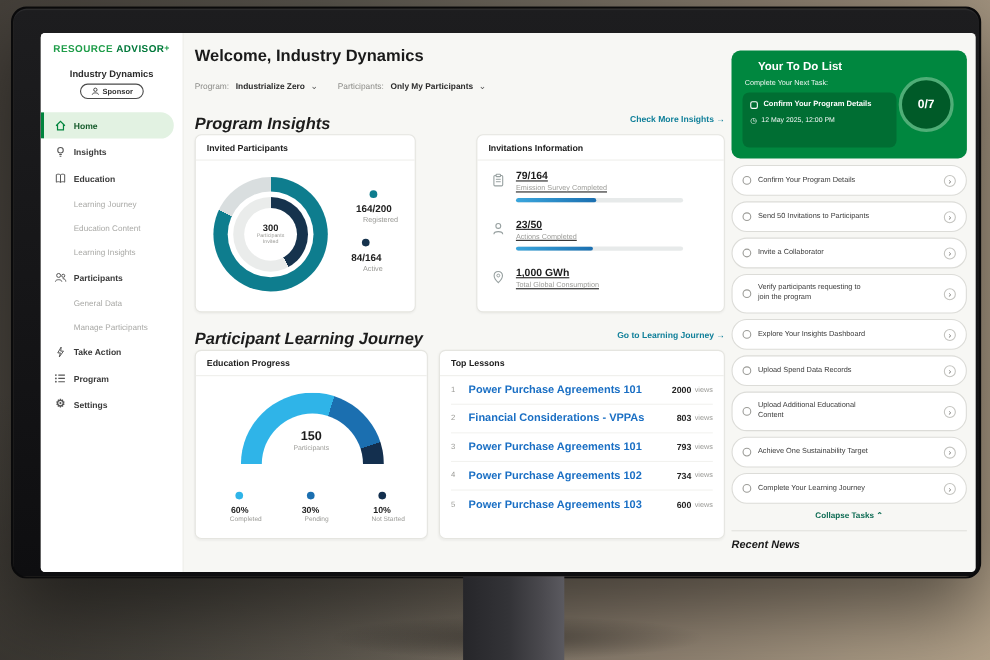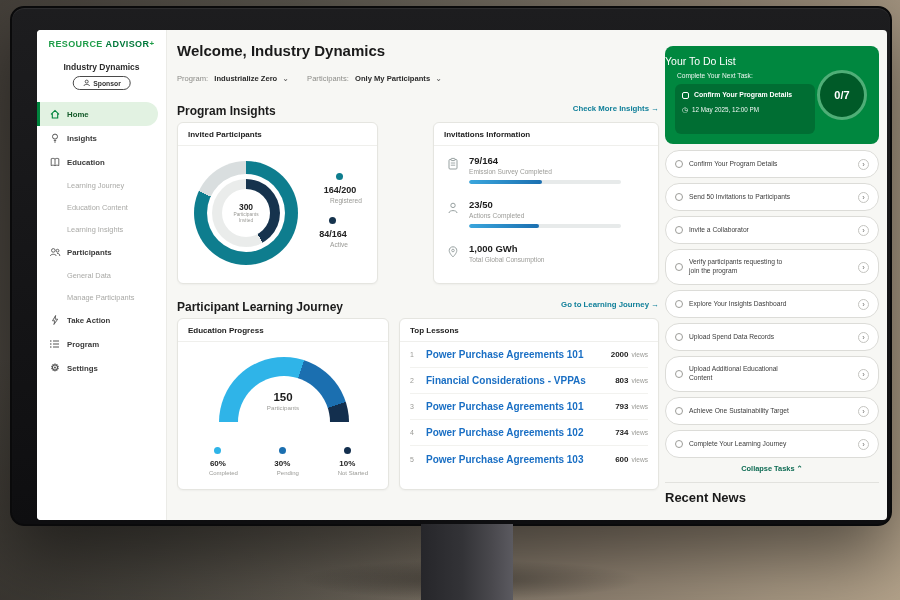--- a/index.html
+++ b/index.html
@@ -44,21 +44,21 @@
     margin-right:8px; border-radius:0 12px 12px 0; color:#145a2a; }
   .nav-icon { width:12px; height:12px; display:inline-flex; align-items:center; justify-content:center; }
   .gear-glyph { font-size:10px; color:#555; line-height:1; }
   
   .main-title { position:absolute; left:140px; top:12px; font-size:15px; font-weight:bold; color:#1a1a1a; }
   .filters { position:absolute; left:140px; top:44px; display:flex; gap:18px; align-items:center; font-size:7.6px; }
   .f-label { color:#8c8c88; }
   .f-value { font-weight:bold; color:#2b2b2b; margin-left:4px; }
   .f-chevron { color:#555; font-size:8px; margin-left:3px; }
   .sec-head { position:absolute; display:flex; justify-content:space-between; width:482px; left:140px; }
-  .sec-title { font-size:12px; font-weight:bold; color:#1c1c1c; }
+  .sec-title { font-size:15px; font-weight:bold; color:#1c1c1c;font-style:italic; }
   .sec-link { font-size:7.8px; font-weight:bold; color:#0f7f99; cursor:pointer; }
   .card { position:absolute; background:#fff; border:1px solid #e5e5e0; border-radius:6px;
     box-shadow:0 1px 2px rgba(0,0,0,.04); }
   .card-head { padding:7px 10px 6px 10px; font-size:8px; font-weight:bold; color:#222;
     border-bottom:1px solid #efefec; }
   
   .donut { position:absolute; left:16px; top:38px; width:104px; height:104px; }
   .d-outer { position:absolute; left:0; top:0; width:104px; height:104px; border-radius:50%; }
   .d-mid   { position:absolute; left:13px; top:13px; width:78px; height:78px; border-radius:50%; background:#fff; }
   .d-inner { position:absolute; left:18px; top:18px; width:68px; height:68px; border-radius:50%; }
@@ -67,21 +67,21 @@
   .d-val { font-size:8.5px; font-weight:bold; color:#222; }
   .d-cap { font-size:4.8px; color:#9a9a96; width:34px; line-height:1.25; }
   .legend-v { position:absolute; }
   .lg-row { display:flex; align-items:center; gap:5px;flex-direction:column; }
   .dot { width:7px; height:7px; border-radius:50%; }
   .dot.teal { background:#0e7d8e; } .dot.navy { background:#16334d; }
   .dot.cyan { background:#2fb4e8; } .dot.mblue { background:#1b6fb0; } .dot.dnavy { background:#132f4e; }
   .lg-val { font-size:9px; font-weight:bold; color:#222; }
   .lg-cap { font-size:6.6px; color:#9a9a96; margin:2px 0 0 12px; }
   
-  .stat { position:absolute; left:12px; display:flex; gap:9px; }
+  .stat { position:absolute; left:12px; display:flex; gap:9px;text-decoration:underline; }
   .stat-icon { width:14px; height:14px; margin-top:2px; }
   .stat-val { font-size:9.5px; font-weight:bold; color:#1c1c1c; }
   .stat-cap { font-size:6.6px; color:#9c9c98; margin-top:2px; }
   .bar { width:152px; height:4px; background:#e7eaea; border-radius:2px; margin-top:5px; overflow:hidden; }
   .bar-fill { height:4px; border-radius:2px; background:linear-gradient(90deg,#3aa6dd,#1b6fb0); }
   
   .gauge { position:absolute; left:41px; top:38px; width:130px; height:65px; overflow:hidden; }
   .gauge-circle { position:absolute; left:0; top:0; width:130px; height:130px; border-radius:50%; }
   .gauge-hole { position:absolute; left:19px; top:19px; width:92px; height:92px; border-radius:50%; background:#fff; }
   .edu-center { position:absolute; left:0; top:72px; width:100%; text-align:center; }
@@ -93,42 +93,42 @@
   
   .lesson-row { display:flex; align-items:center; height:26px; margin:0 10px; border-bottom:1px solid #f2f2ef; }
   .lesson-row:last-child { border-bottom:none; }
   .l-rank { width:16px; font-size:7px; color:#9a9a96; }
   .l-title { flex:1; font-size:10px; font-weight:bold; color:#1a6fc4; cursor:pointer; }
   .l-views { font-size:8px; font-weight:bold; color:#222; }
   .l-suffix { font-size:6.6px; color:#9a9a96; margin-left:3px; }
   
   .todo-card { position:absolute; left:628px; top:16px; width:214px; height:98px;
     background:#00873f; border-radius:8px; color:#fff; }
-  .todo-title { position:absolute; left:0; top:9px; font-size:10.5px; font-weight:normal; }
+  .todo-title { position:absolute; left:24px; top:9px; font-size:10.5px; font-weight:bold; }
   .todo-sub { position:absolute; left:12px; top:26px; font-size:6.6px; opacity:.92; }
   .todo-next { position:absolute; left:10px; top:38px; width:140px; height:50px;
     background:rgba(0,0,0,.18); border-radius:6px; padding:7px 7px; }
   .todo-next-row { display:flex; align-items:flex-start; gap:5px; }
   .wcheck { width:7px; height:7px; border:1px solid #fff; border-radius:2px; flex:0 0 auto; margin-top:1px; }
   .todo-next-label { font-size:6.9px; font-weight:bold; line-height:1.25; }
   .todo-date { display:flex; align-items:center; gap:4px; font-size:6.3px; margin-top:6px; opacity:.95; }
   .clock-glyph { font-size:7px; }
   .todo-ring { position:absolute; right:12px; top:24px; width:50px; height:50px; border-radius:50%;
     background:#005a28; border:3px solid #4fae77; display:flex; align-items:center; justify-content:center;
     font-size:11px; font-weight:bold; color:#fff; }
   .task-row { position:absolute; left:628px; width:214px; display:flex; align-items:center; gap:6px;
     padding:0 9px; background:#fff; border:1px solid #dcdcd8; border-radius:14px; cursor:pointer; }
   .tcheck { width:8px; height:8px; border:1px solid #9c9c98; border-radius:50%; flex:0 0 auto; }
   .task-label { flex:1; font-size:6.7px; color:#3c3c3c; line-height:1.3; white-space:pre-line; }
   .tchev { width:11px; height:11px; border:1px solid #c4c4c0; border-radius:50%; flex:0 0 auto;
     display:flex; align-items:center; justify-content:center; font-size:7.5px; color:#6b6b67; }
   .collapse { position:absolute; left:628px; top:434px; width:214px; text-align:center;
     font-size:7.4px; font-weight:bold; color:#0d6b53; cursor:pointer; }
   .panel-divider { position:absolute; left:628px; top:452px; width:214px; border-top:1px solid #e2e2de; }
-  .recent-news { position:absolute; left:628px; top:460px; font-size:13px; font-weight:bold; color:#1a1a1a; }
+  .recent-news { position:absolute; left:628px; top:460px; font-size:10px; font-weight:bold; color:#1a1a1a;font-style:italic; }
   svg { display:block; }
 </style>
 </head>
 <body>
 
 <div class="scene">
   <div class="monitor">
     <div class="power-dot"></div>
 
     <div class="screen">

